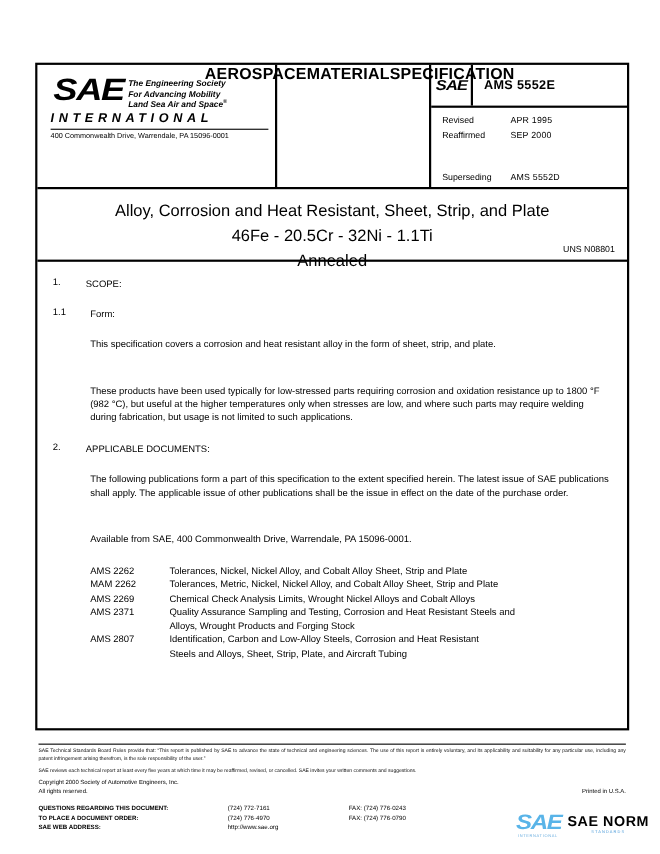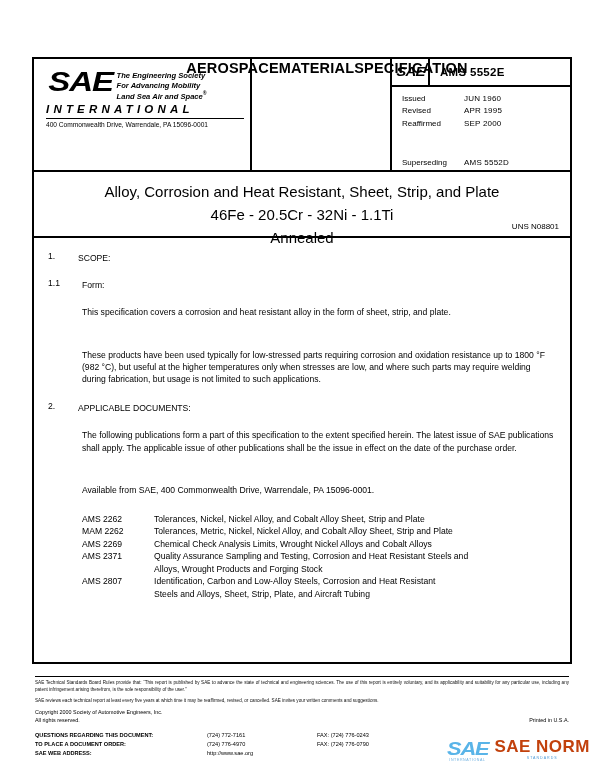--- a/index.html
+++ b/index.html
@@ -278,23 +278,23 @@
     font-style: italic;
     font-size: 19px;
     letter-spacing: -1px;
     color: #59b4e8;
     transform: scaleX(1.15);
     transform-origin: left center;
     margin-right: 11px;
   }
   .norm-text-wrap { line-height: 1; }
   .norm-text {
-    font-size: 17px;
-    font-weight: bold;
-    color: #c2410c;
+    font-size: 13px;
+    font-weight: bold;
+    color: #000000;
     letter-spacing: 0.5px;
   }
   .norm-sub {
     font-size: 3.6px;
     color: #4a9ad8;
     letter-spacing: 1px;
     text-align: center;
     margin-top: 2px;
   }
   .norm-intl {
@@ -338,24 +338,20 @@
 
       <div class="hdr-meta-cell">
         <div class="meta-top">
           <div class="meta-sae-box">
             <span class="meta-sae-mark">SAE</span>
           </div>
           <div class="meta-docnum">AMS 5552E</div>
         </div>
         <div class="meta-dates">
           <div class="date-row">
-            <span class="lbl">Issued</span>
-            <span class="val">JUN 1960</span>
-          </div>
-          <div class="date-row">
             <span class="lbl">Revised</span>
             <span class="val">APR 1995</span>
           </div>
           <div class="date-row">
             <span class="lbl">Reaffirmed</span>
             <span class="val">SEP 2000</span>
           </div>
           <div class="date-row superseding">
             <span class="lbl">Superseding</span>
             <span class="val">AMS 5552D</span>

